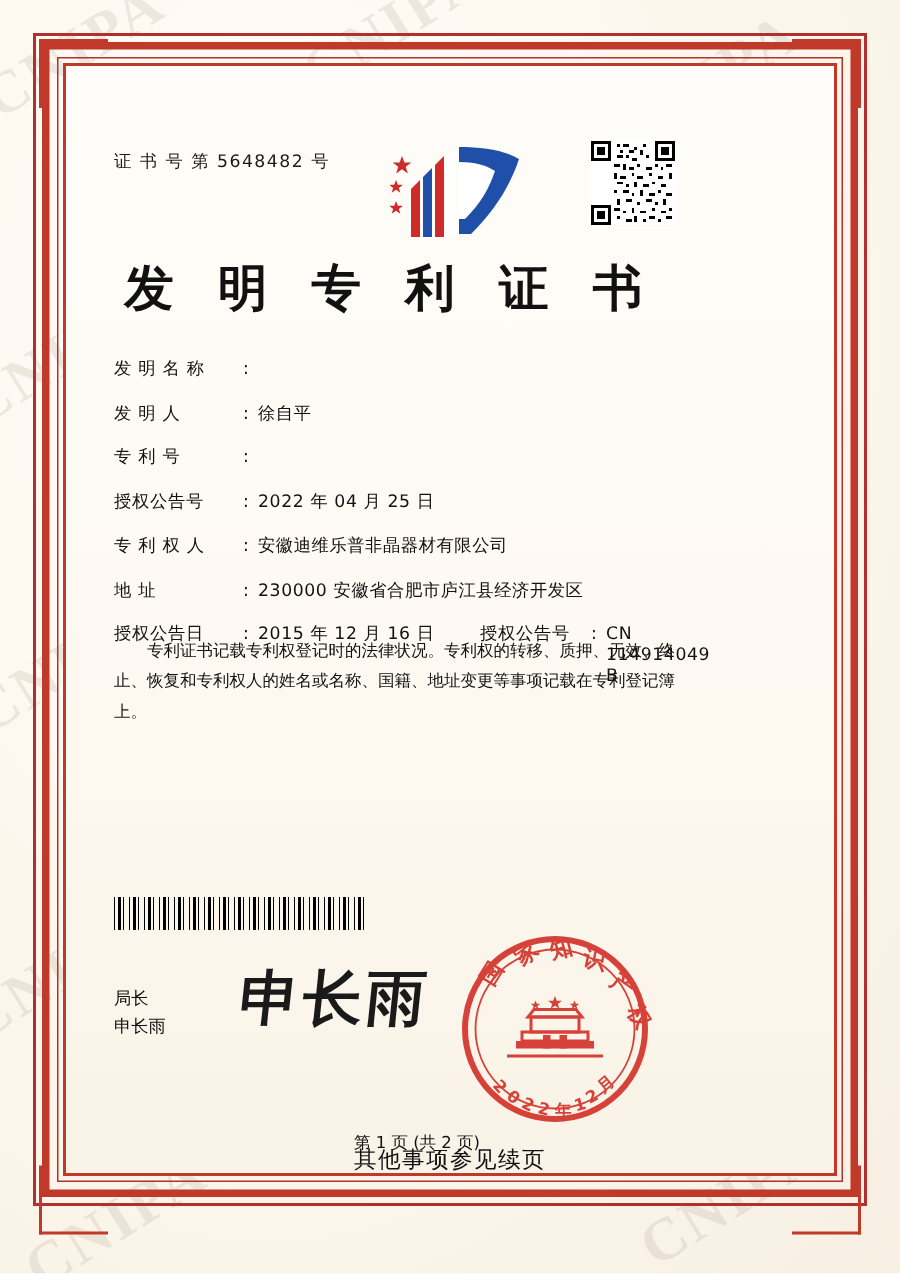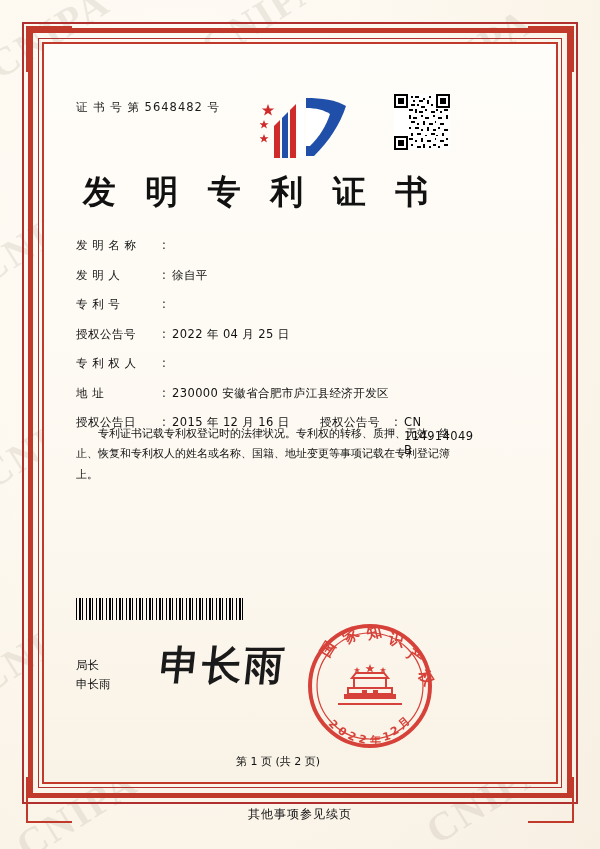--- a/index.html
+++ b/index.html
@@ -208,23 +208,23 @@
     position: absolute;
     left: 0; right: 0; top: 712px;
     text-align: center;
     font-size: 11px;
     color: #111;
     margin-left: 36px;
   }
 
   .footer-note {
     position: absolute;
-    left: 0; right: 0; top: 806px;
+    left: 0; right: 0; top: 764px;
     text-align: center;
-    font-size: 12px;
+    font-size: 15px;
     color: #111;
     letter-spacing: 1px;
   }
 </style>
 </head>
 <body>
 
 <div class="page">
 
   <div class="wm wm1">CNIPA</div>
@@ -369,20 +369,21 @@
 
       <div class="field-row">
         <div class="field-label">授权公告号</div>
         <div class="field-colon">:</div>
         <div class="field-value">2022 年 04 月 25 日</div>
       </div>
 
       <div class="field-row">
         <div class="field-label spread">专 利 权 人</div>
         <div class="field-colon">:</div>
+        <div class="field-value">安徽迪维乐普非晶器材有限公司</div>
       </div>
 
       <div class="field-row">
         <div class="field-label spread">地        址</div>
         <div class="field-colon">:</div>
         <div class="field-value">230000 安徽省合肥市庐江县经济开发区</div>
       </div>
 
       <div class="field-row">
         <div class="field-label">授权公告日</div>

